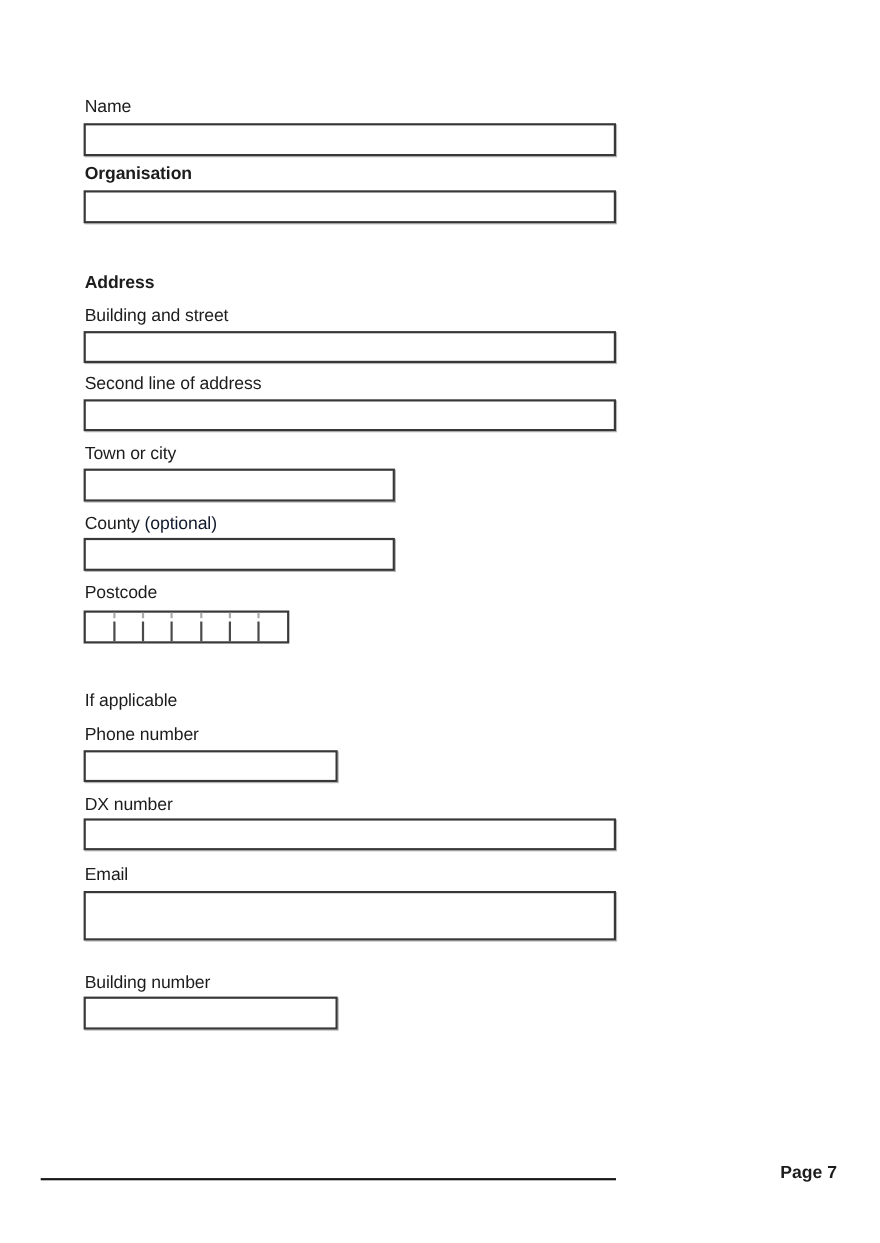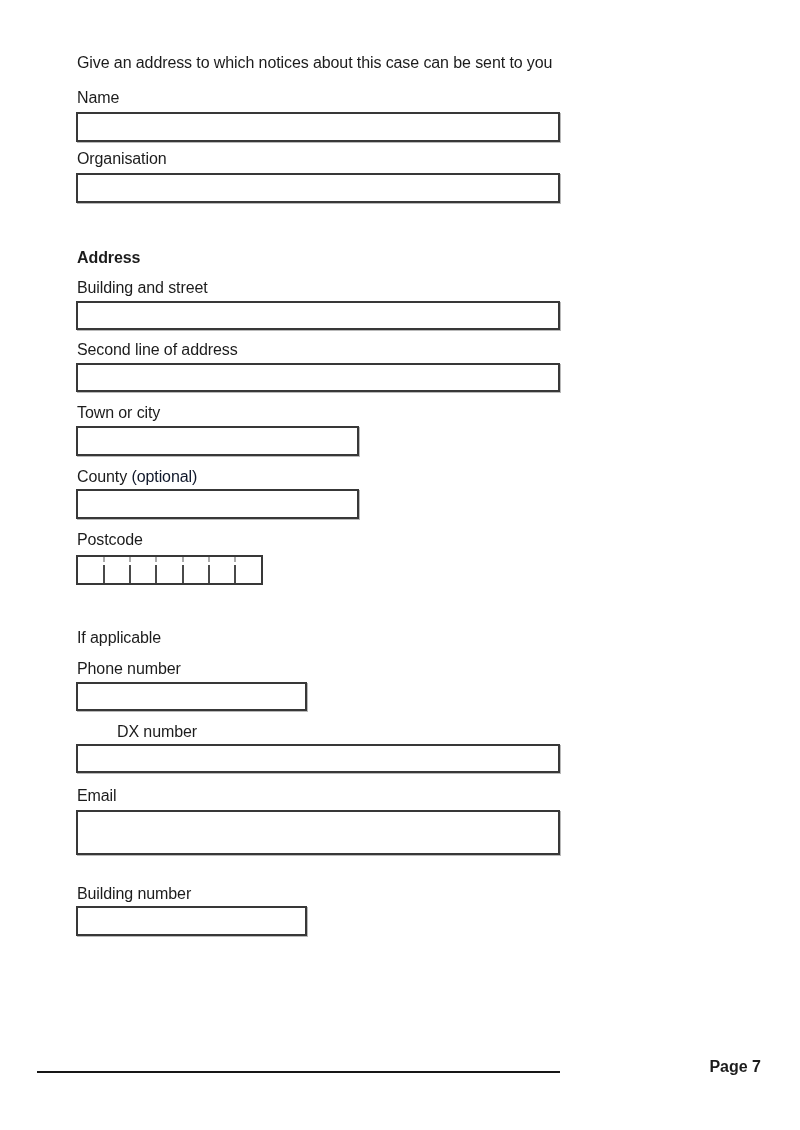--- a/index.html
+++ b/index.html
@@ -52,26 +52,25 @@
     position:absolute;top:1059px;right:39px;
     font-size:16px;font-weight:700;line-height:16px;
     color:#1c1c1c;
   }
 </style>
 </head>
 <body>
 
 <div class="page">
 
-  <div class="lbl" style="left:77px;top:53px;">Give an address to which notices about this case can be sent to you</div>
 
   <div class="lbl" style="left:77px;top:88px;">Name</div>
   <input type="text" class="box" style="left: 76px; top: 112px; width: 484px; height: 30px;">
 
-  <div class="lbl" style="left:77px;top:149px;">Organisation</div>
+  <div class="lbl" style="left:77px;top:149px;font-weight:bold;">Organisation</div>
   <input type="text" class="box" style="left: 76px; top: 173px; width: 484px; height: 30px;">
 
   <div class="lbl bold" style="left:77px;top:248px;">Address</div>
 
   <div class="lbl" style="left:77px;top:278px;">Building and street</div>
   <input type="text" class="box" style="left: 76px; top: 301px; width: 484px; height: 29px;">
 
   <div class="lbl" style="left:77px;top:340px;">Second line of address</div>
   <input type="text" class="box" style="left: 76px; top: 363px; width: 484px; height: 29px;">
 
@@ -95,21 +94,21 @@
       <span class="pc-tick-top" style="left: 71.4286%;"></span>
       <span class="pc-tick-bottom" style="left: 85.7143%;"></span>
       <span class="pc-tick-top" style="left: 85.7143%;"></span>
     </div>
 
   <div class="lbl" style="left:77px;top:628px;">If applicable</div>
 
   <div class="lbl" style="left:77px;top:659px;">Phone number</div>
   <input type="text" class="box" style="left: 76px; top: 682px; width: 231px; height: 29px;">
 
-  <div class="lbl" style="left:77px;top:722px;margin-left:40px;">DX number</div>
+  <div class="lbl" style="left:77px;top:722px;">DX number</div>
   <input type="text" class="box" style="left: 76px; top: 744px; width: 484px; height: 29px;">
 
   <div class="lbl" style="left:77px;top:786px;">Email</div>
   <input type="text" class="box" style="left: 76px; top: 810px; width: 484px; height: 45px;">
 
   <div class="lbl" style="left:77px;top:884px;">Building number</div>
   <input type="text" class="box" style="left: 76px; top: 906px; width: 231px; height: 30px;">
 
   <div class="footer-line"></div>
   <div class="page-number">Page 7</div>

